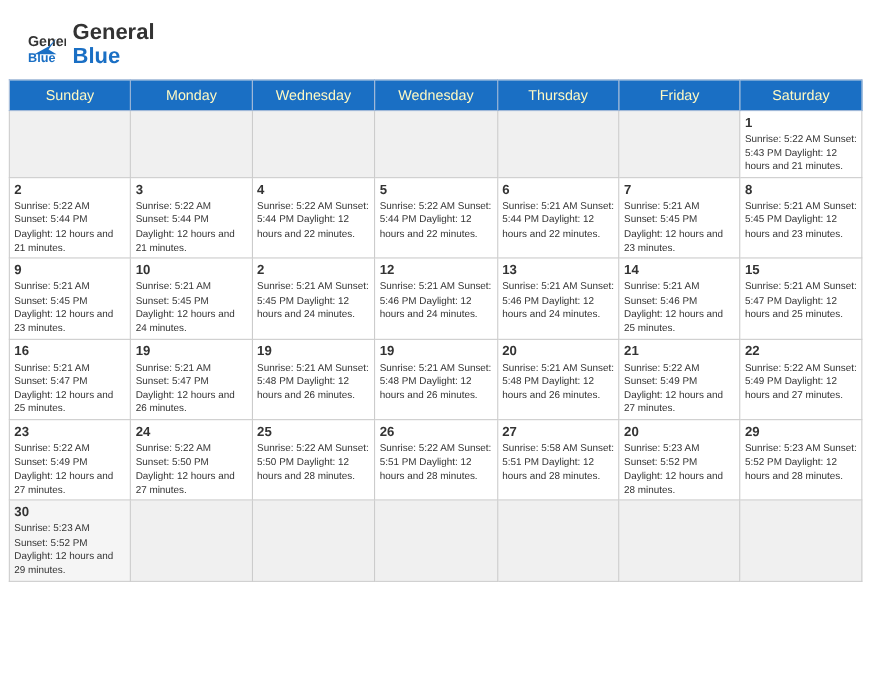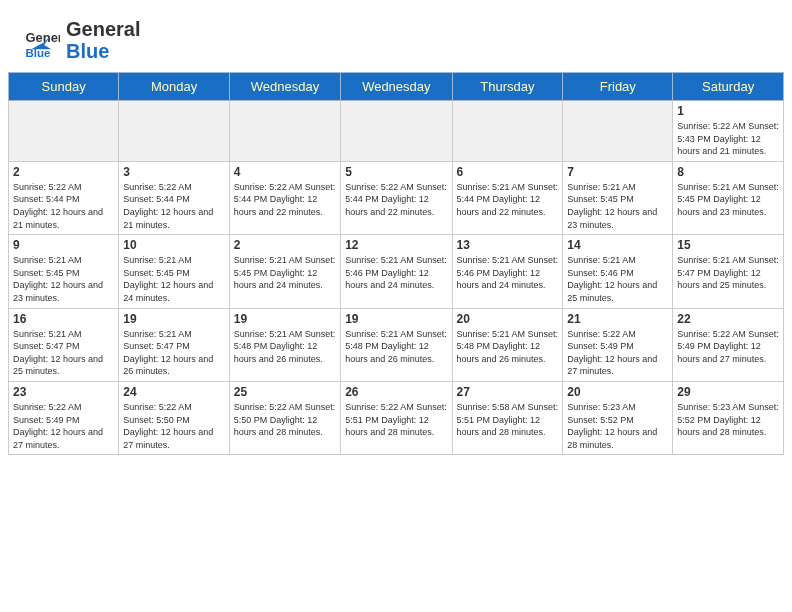--- a/index.html
+++ b/index.html
@@ -344,15 +344,30 @@
 and 28 minutes.</div>
           </td>
           <td>
             <span class="day-number">29</span>
             <div class="day-info">Sunrise: 5:23 AM
 Sunset: 5:52 PM
 Daylight: 12 hours
 and 28 minutes.</div>
           </td>
         </tr>
+        <tr class="last-row">
+          <td>
+            <span class="day-number">30</span>
+            <div class="day-info">Sunrise: 5:23 AM
+Sunset: 5:52 PM
+Daylight: 12 hours
+and 29 minutes.</div>
+          </td>
+          <td class="empty"></td>
+          <td class="empty"></td>
+          <td class="empty"></td>
+          <td class="empty"></td>
+          <td class="empty"></td>
+          <td class="empty"></td>
+        </tr>
       </tbody>
   </table>
 </div>
 
 </body></html>

